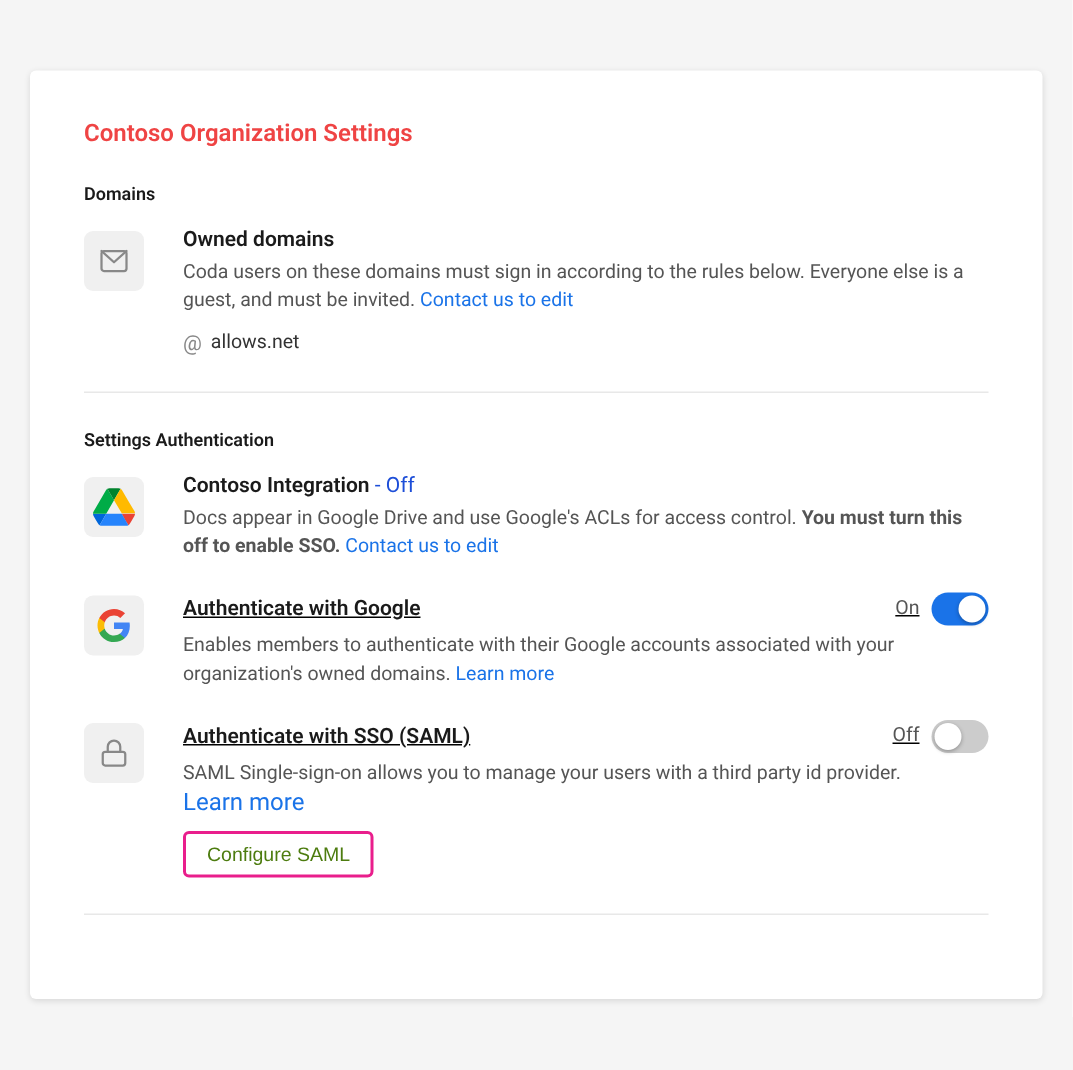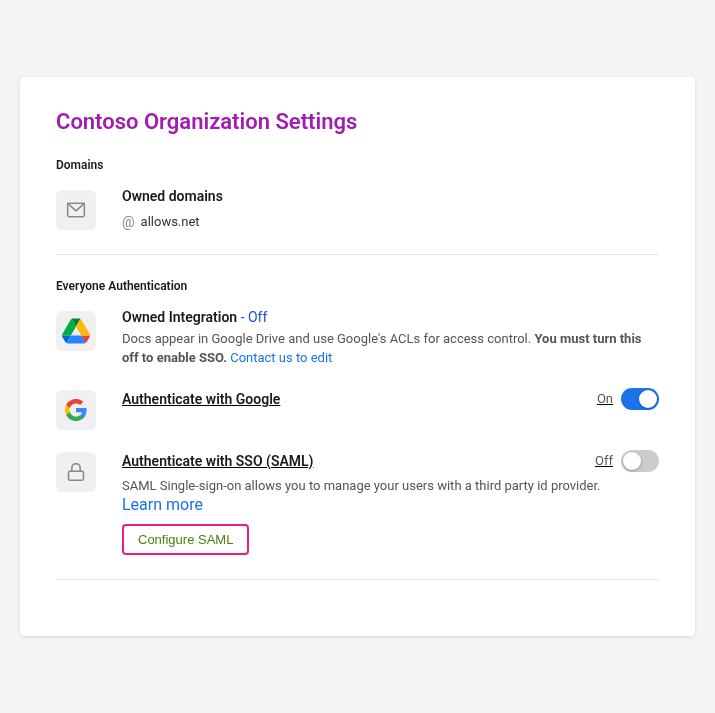--- a/index.html
+++ b/index.html
@@ -12,23 +12,23 @@
       min-height: 100vh;
     }
     .card {
       background: #fff;
       width: 675px;
       padding: 32px 36px;
       border-radius: 4px;
       box-shadow: 0 1px 4px rgba(0,0,0,0.12);
     }
     .page-title {
-      font-size: 22px;
+      font-size: 16px;
       font-weight: 600;
-      color: #a21caf;
+      color: #ef4444;
       margin-bottom: 24px;
     }
     .section-title {
       font-size: 12px;
       font-weight: 600;
       color: #1a1a1a;
       margin-bottom: 16px;
     }
     .section {
       margin-bottom: 8px;
@@ -180,47 +180,51 @@
 
     <div class="setting-row">
       <div class="icon-box">
         <svg class="email-icon-svg" viewBox="0 0 24 24" fill="none" stroke="#888" stroke-width="1.8" stroke-linecap="round" stroke-linejoin="round">
           <rect x="2" y="4" width="20" height="16" rx="2"></rect>
           <polyline points="2,4 12,13 22,4"></polyline>
         </svg>
       </div>
       <div class="setting-content">
         <div class="setting-title">Owned domains</div>
+        <div class="setting-desc">
+          <span>Coda users on these domains must sign in according to the rules below. Everyone else is a guest, and must be invited.</span>
+          <a class="link">Contact us to edit</a>
+        </div>
         <div class="domain-entry">
           <span class="at-symbol">@</span>
           <span>allows.net</span>
         </div>
       </div>
     </div>
   </div>
 
   <hr class="divider">
 
   <div class="section">
-    <h2 class="section-title">Everyone Authentication</h2>
+    <h2 class="section-title">Settings Authentication</h2>
 
     <div class="setting-row">
       <div class="icon-box">
         <svg class="gdrive-icon" viewBox="0 0 87.3 78" xmlns="http://www.w3.org/2000/svg">
           <path d="m6.6 66.85 3.85 6.65c.8 1.4 1.95 2.5 3.3 3.3l13.75-23.8h-27.5c0 1.55.4 3.1 1.2 4.5z" fill="#0066da"></path>
           <path d="m43.65 25-13.75-23.8c-1.35.8-2.5 1.9-3.3 3.3l-25.4 44a9.06 9.06 0 0 0 -1.2 4.5h27.5z" fill="#00ac47"></path>
           <path d="m73.55 76.8c1.35-.8 2.5-1.9 3.3-3.3l1.6-2.75 7.65-13.25c.8-1.4 1.2-2.95 1.2-4.5h-27.502l5.852 11.5z" fill="#ea4335"></path>
           <path d="m43.65 25 13.75-23.8c-1.35-.8-2.9-1.2-4.5-1.2h-18.5c-1.6 0-3.15.45-4.5 1.2z" fill="#00832d"></path>
           <path d="m59.8 53h-32.3l-13.75 23.8c1.35.8 2.9 1.2 4.5 1.2h50.8c1.6 0 3.15-.45 4.5-1.2z" fill="#2684fc"></path>
           <path d="m73.4 26.5-12.7-22c-.8-1.4-1.95-2.5-3.3-3.3l-13.75 23.8 16.15 27h27.45c0-1.55-.4-3.1-1.2-4.5z" fill="#ffba00"></path>
         </svg>
       </div>
       <div class="setting-content">
         <div class="setting-title">
-          <span>Owned Integration</span>
+          <span>Contoso Integration</span>
           <span class="setting-title-off"> - <span>Off</span></span>
         </div>
         <div class="setting-desc">
           <span>Docs appear in Google Drive and use Google's ACLs for access control.</span>
           <strong>You must turn this off to enable SSO.</strong>
           <a class="link">Contact us to edit</a>
         </div>
       </div>
     </div>
 
@@ -236,20 +240,24 @@
       <div class="setting-content">
         <div class="setting-header">
           <div class="setting-title">Authenticate with Google</div>
           <div class="toggle-container">
             <span class="toggle-label">On</span>
             <div class="toggle toggle-on">
               <div class="toggle-knob"></div>
             </div>
           </div>
         </div>
+        <div class="setting-desc">
+          <span>Enables members to authenticate with their Google accounts associated with your organization's owned domains.</span>
+          <a class="link">Learn more</a>
+        </div>
       </div>
     </div>
 
     <div class="setting-row">
       <div class="icon-box">
         <svg class="lock-icon-svg" viewBox="0 0 24 24" fill="none" stroke="#888" stroke-width="1.8" stroke-linecap="round" stroke-linejoin="round">
           <rect x="3" y="11" width="18" height="11" rx="2" ry="2"></rect>
           <path d="M7 11V7a5 5 0 0 1 10 0v4"></path>
         </svg>
       </div>

